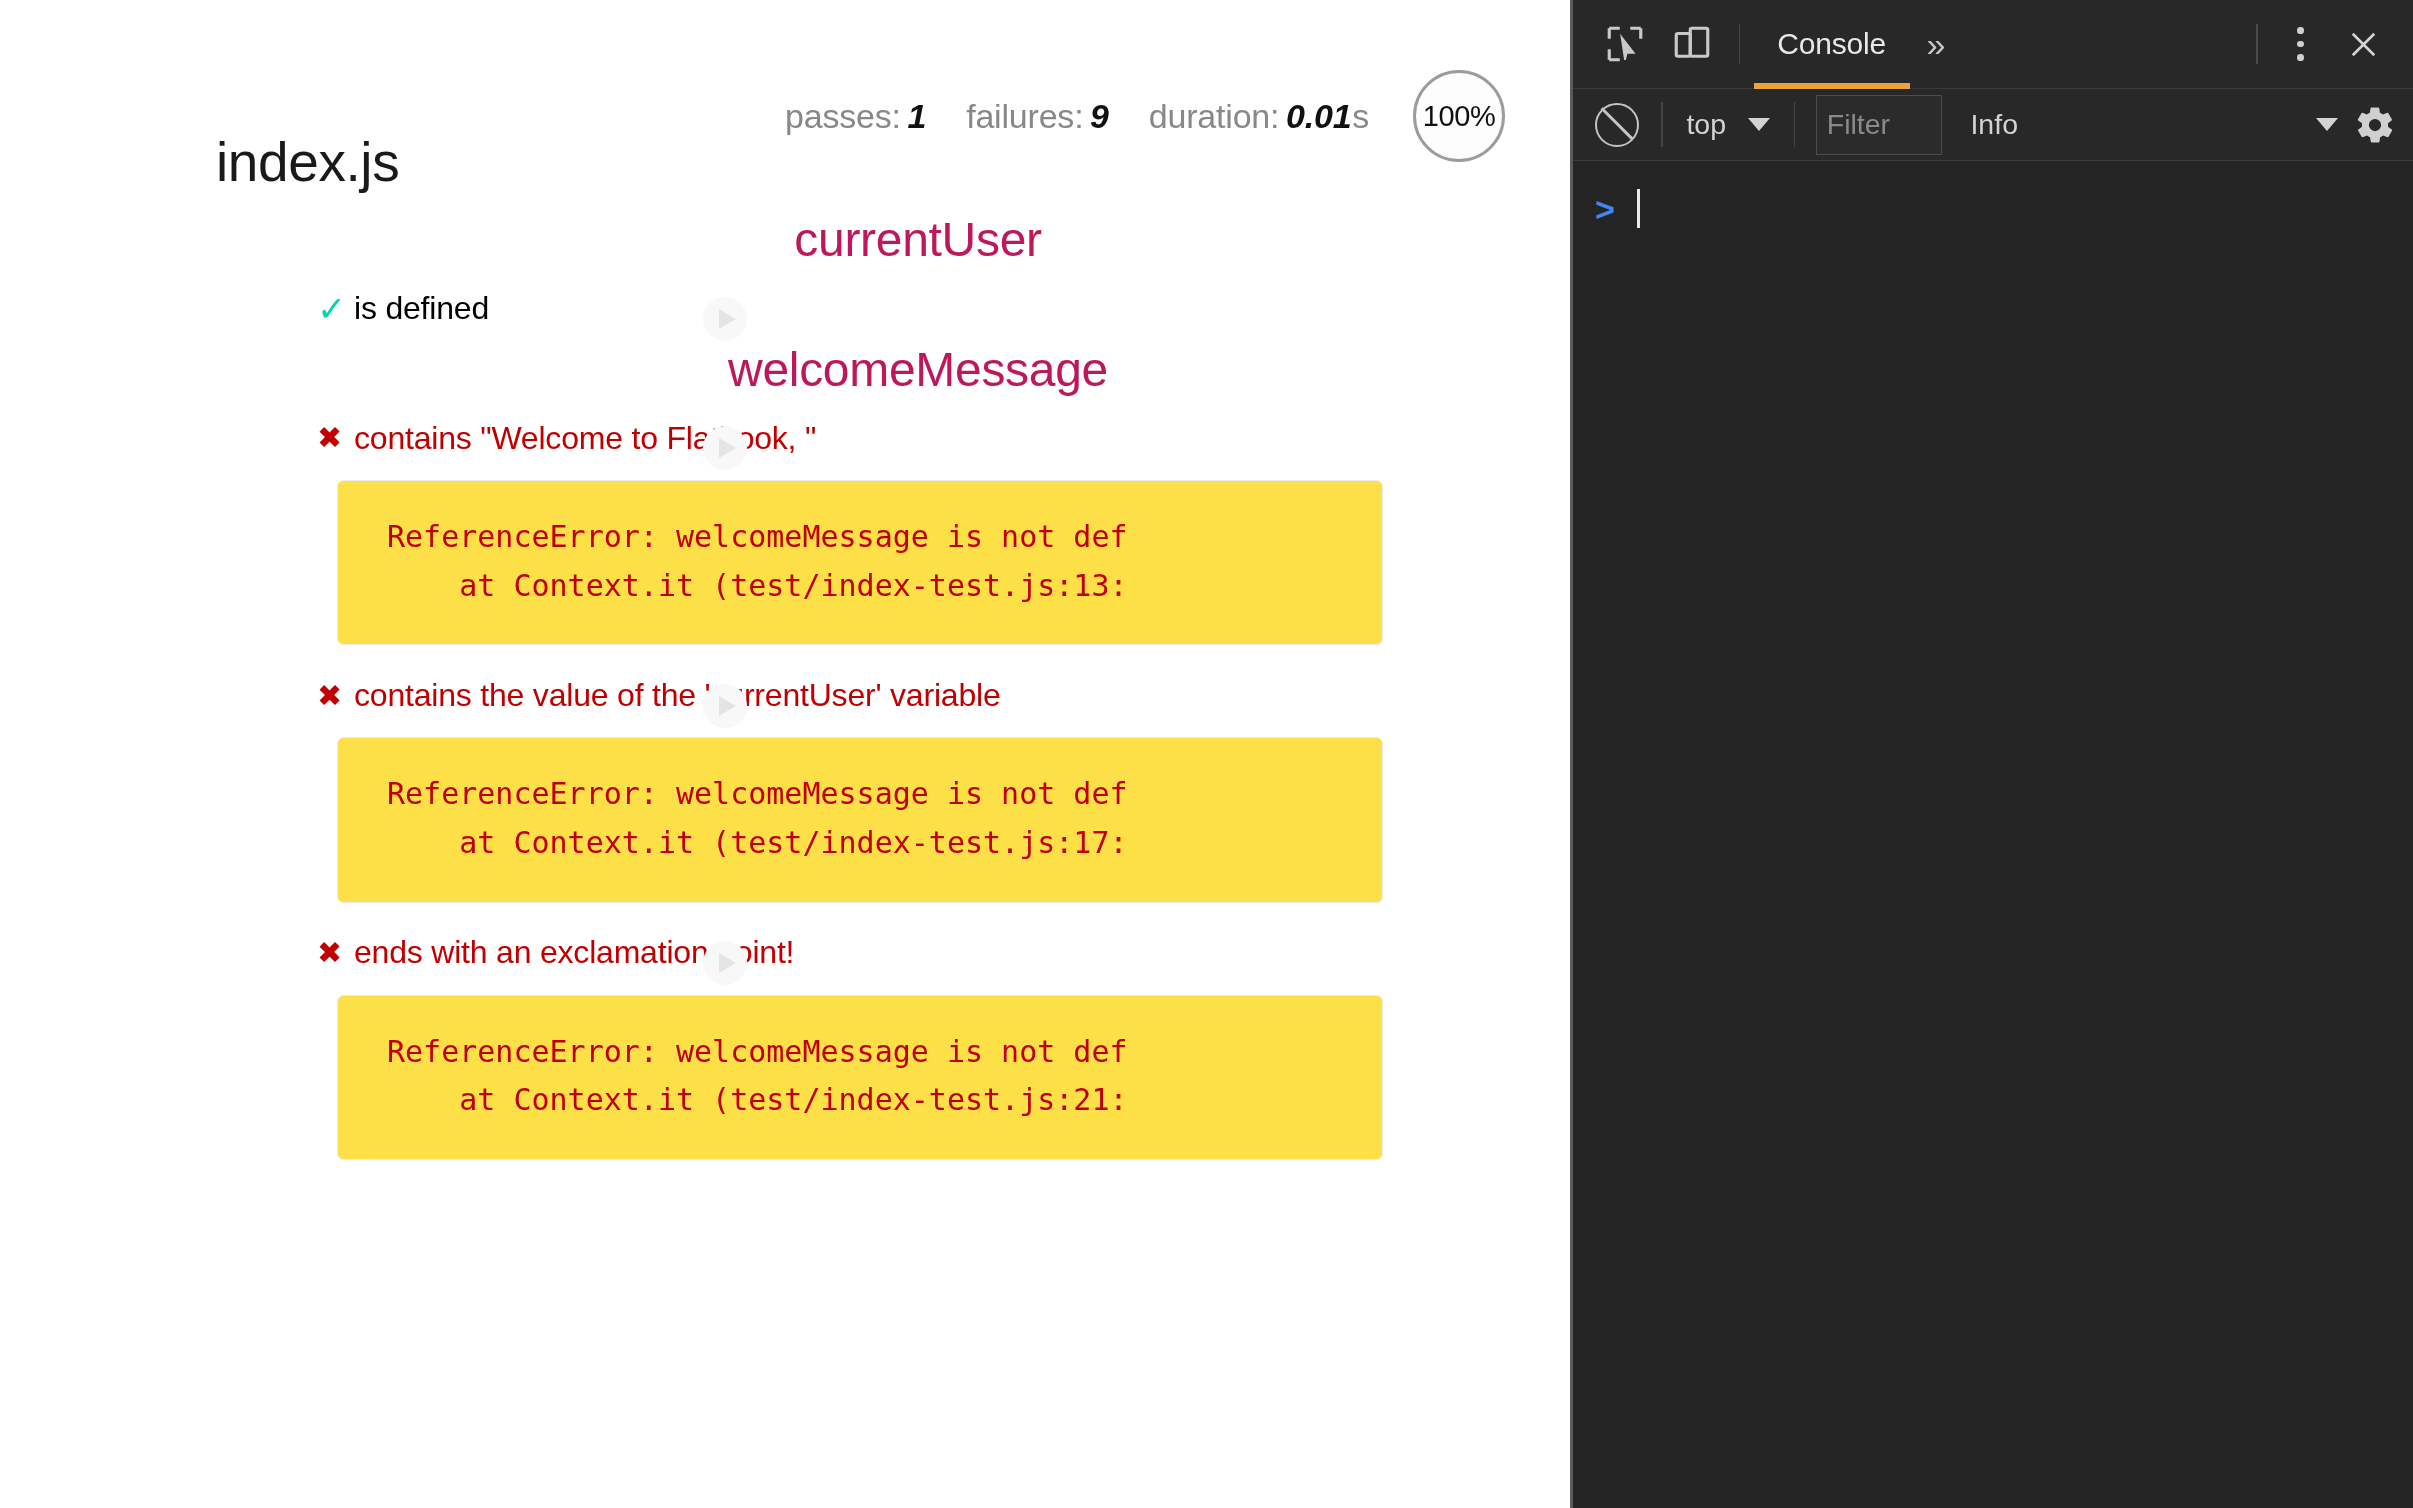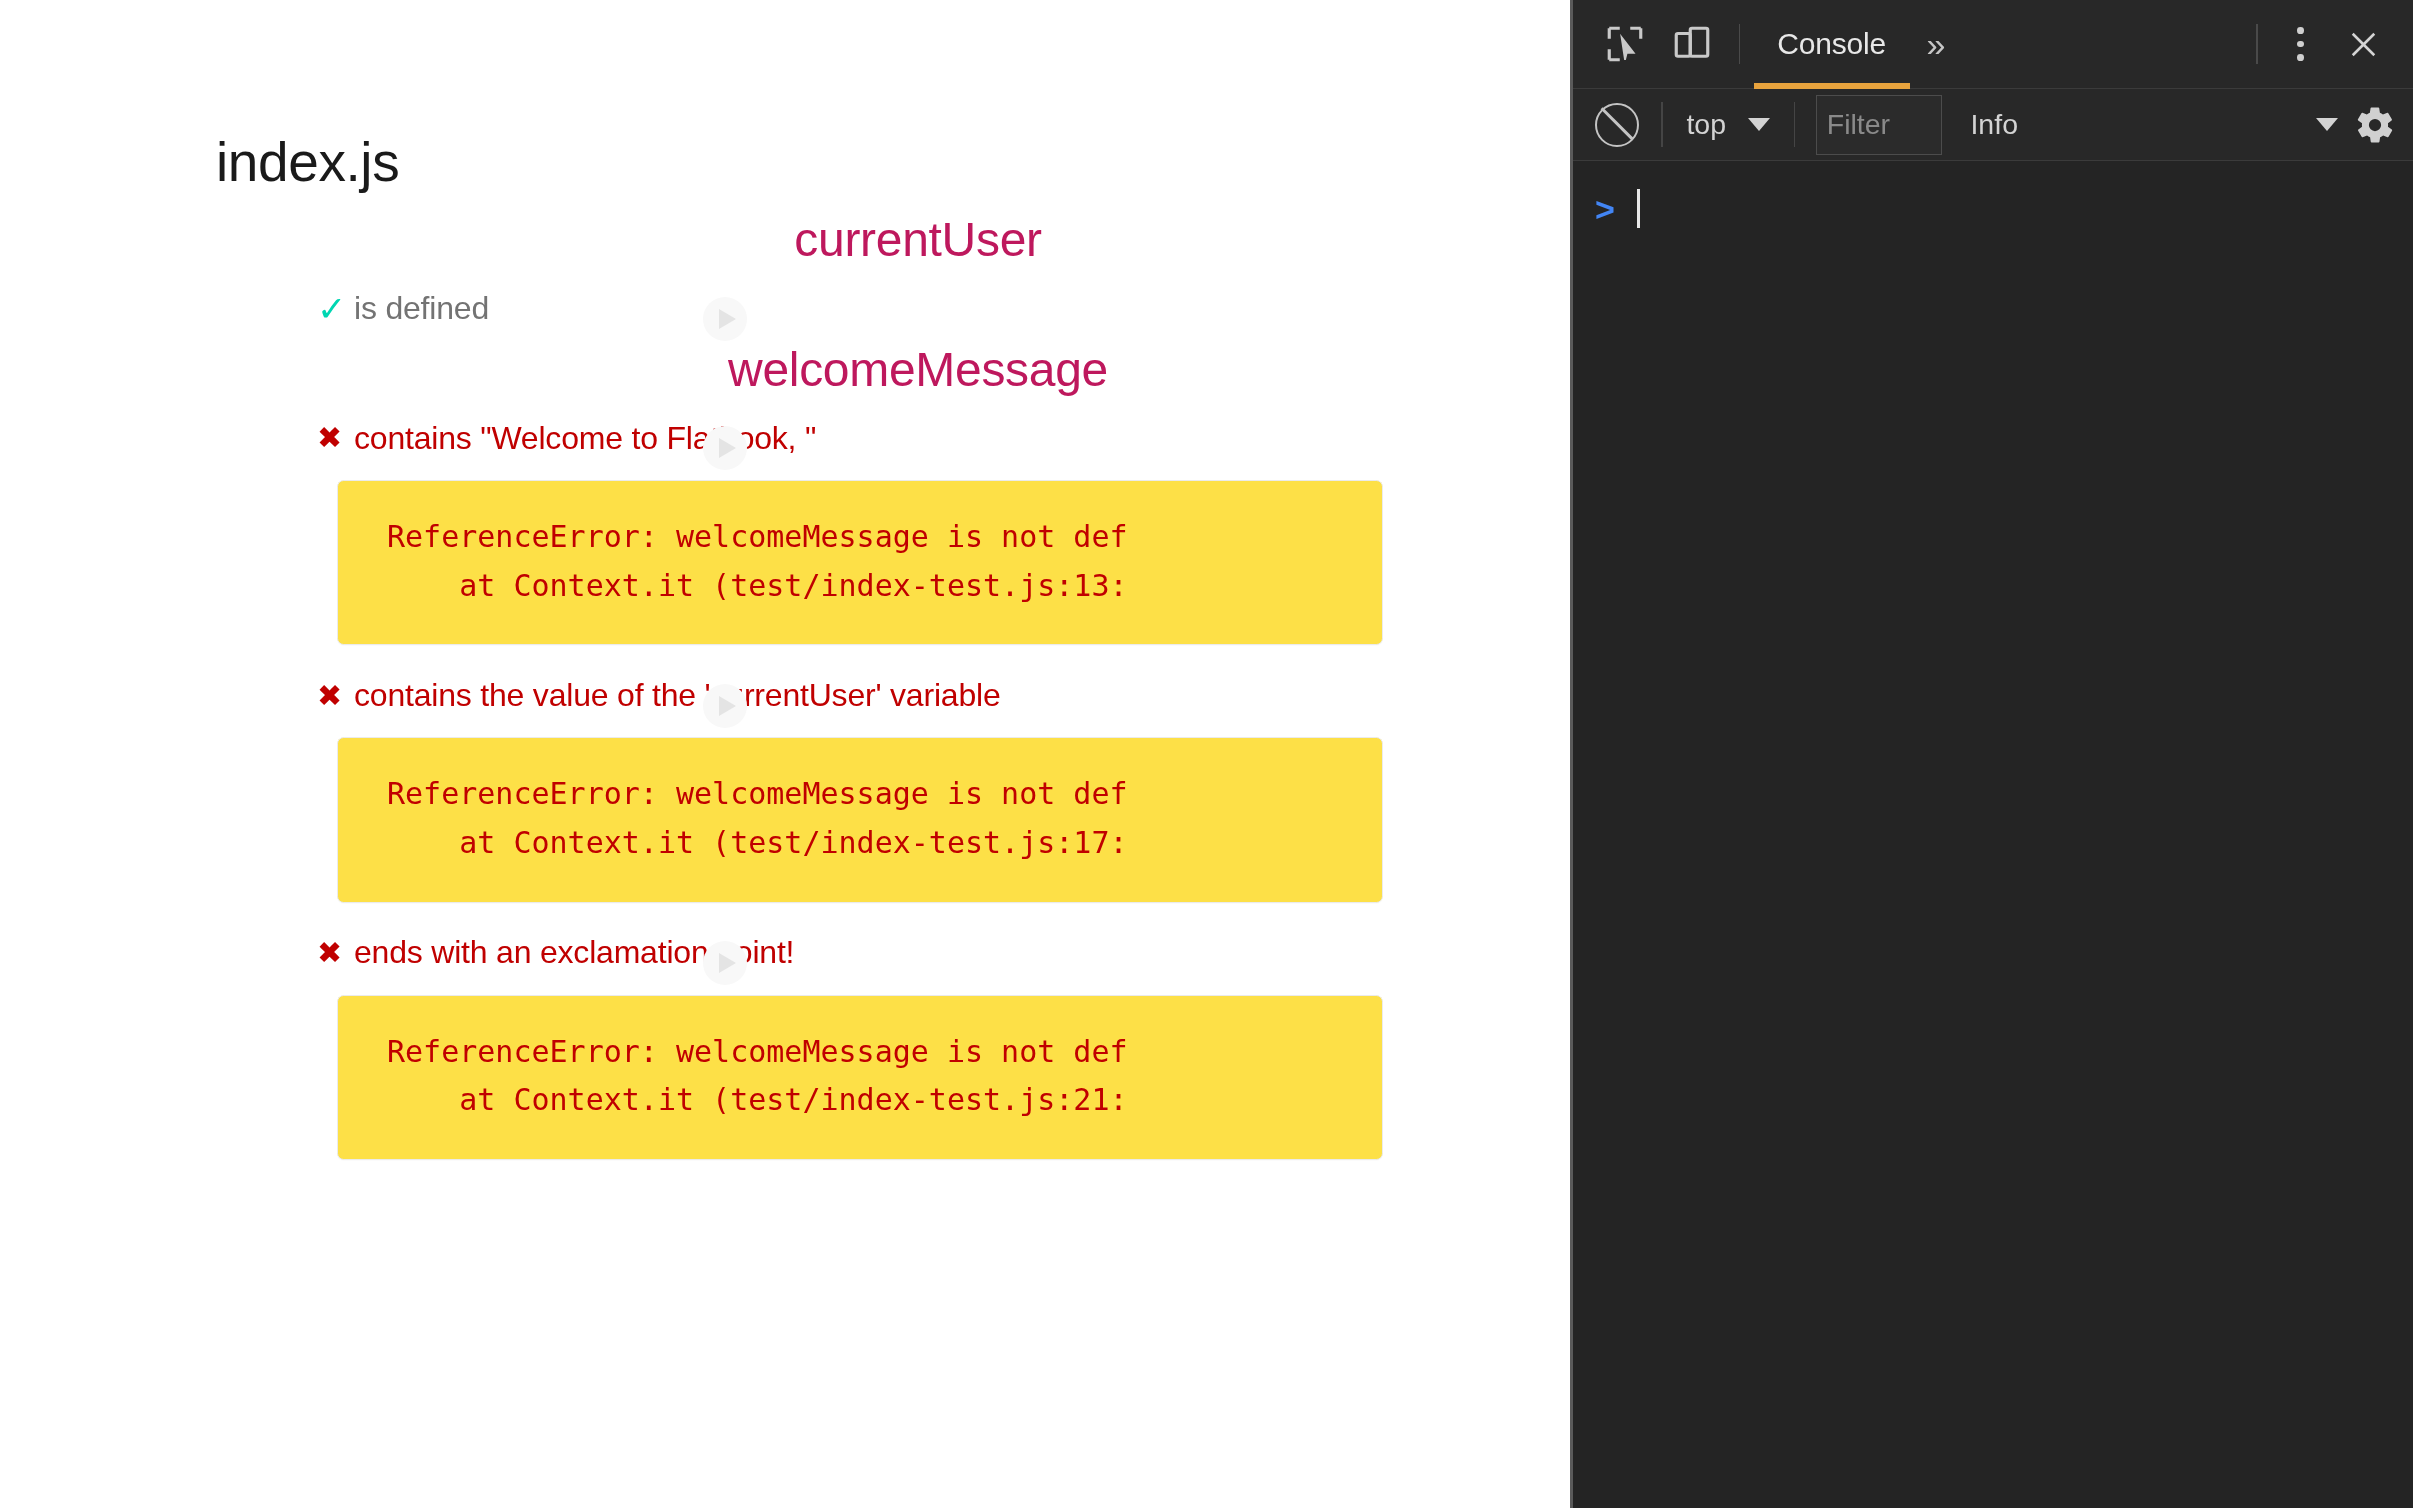--- a/index.html
+++ b/index.html
@@ -122,21 +122,21 @@
     line-height: 1;
     width: 37px;
     flex: 0 0 37px;
     text-align: left;
   }
   .test-row.pass .test-mark { color: #00d6b2; font-size: 35px; }
   .test-row.fail .test-mark { color: #c00000; font-size: 30px; }
   .test-name {
     font-size: 32px;
     font-weight: 400;
-    color: #737373;
+    color: #000000;
     letter-spacing: -0.2px;
     white-space: nowrap;
   }
   .test-row.fail .test-name { color: #c00000; }
 
   .replay-btn {
     position: absolute;
     right: 823px;
     top: 18.4px;
     width: 44px;
@@ -351,20 +351,34 @@
     margin-left: 5px;
   }
 </style>
 </head>
 <body>
 
 <div id="root">
 
   <div id="page">
 
+    <div id="stats">
+      <div class="stat">
+        <span>passes:</span><em>1</em>
+      </div>
+      <div class="stat">
+        <span>failures:</span><em>9</em>
+      </div>
+      <div class="stat">
+        <span>duration:</span><em>0.01</em><span class="unit">s</span>
+      </div>
+      <div id="progress-ring">
+        <span>100%</span>
+      </div>
+    </div>
 
     <div id="report">
       <div class="suite-root">
         <h1 class="suite-title">index.js</h1>
 
         <div class="suite-child">
           <h2 class="suite-title">currentUser</h2>
           <ul class="tests">
             <li class="test-row pass">
               <div class="test-line">

